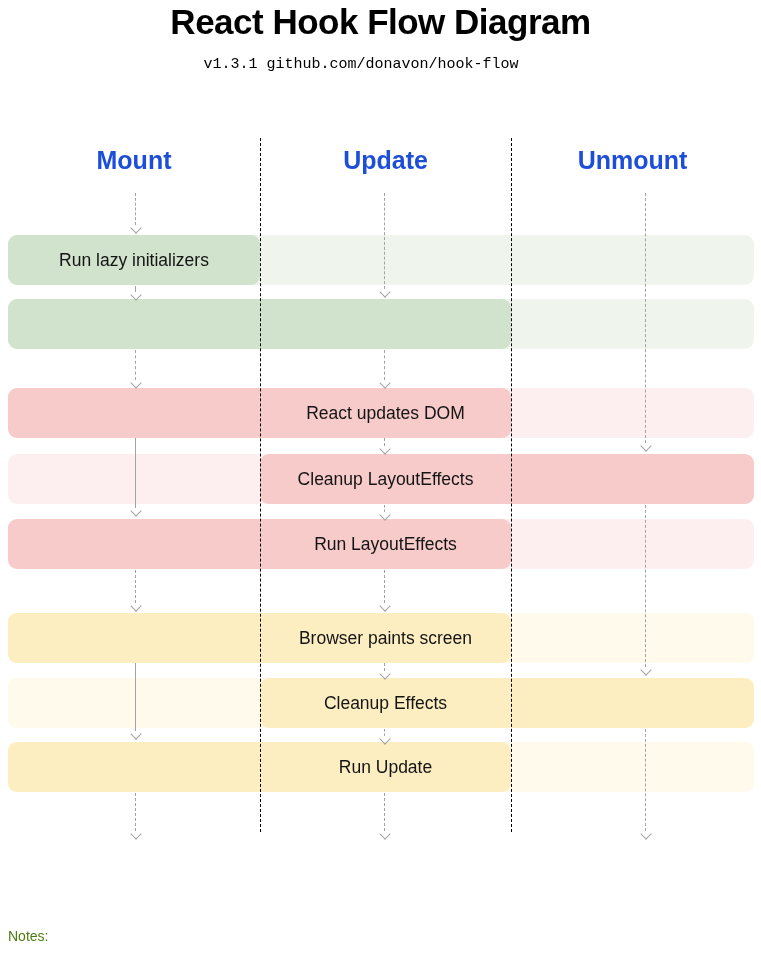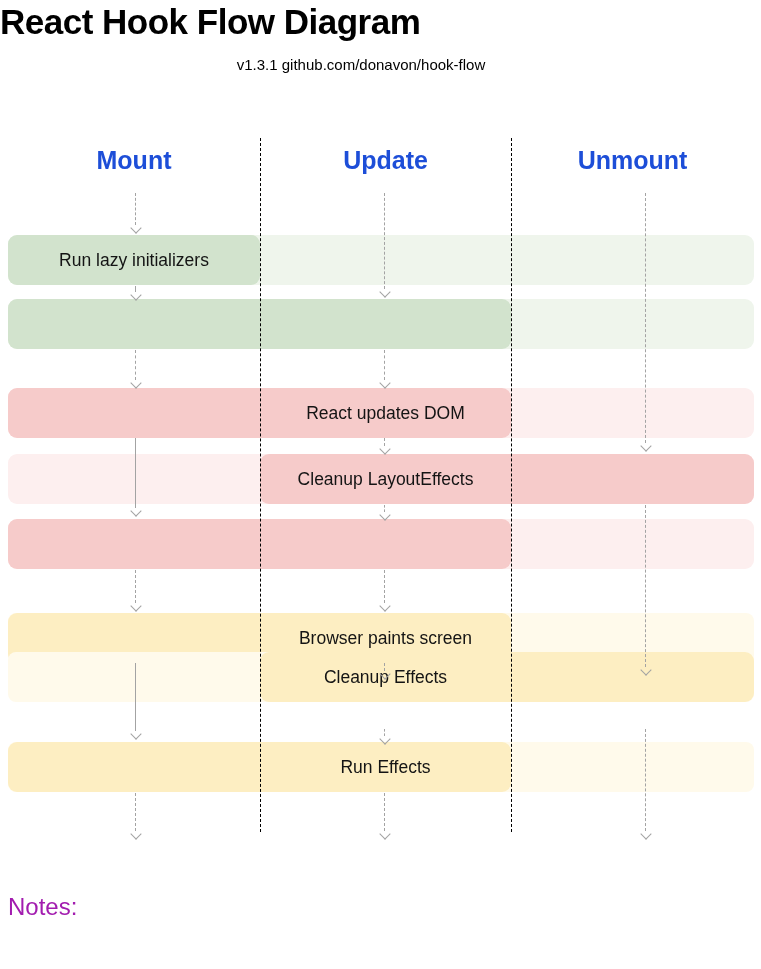--- a/index.html
+++ b/index.html
@@ -1,22 +1,22 @@
 <!DOCTYPE html>
 <html style="--green: #d2e3cd; --green_light: #eff5ec; --red: #f6cbca; --red_light: #fdefef; --yellow: #fdeec2; --yellow_light: #fffaeb; --arrow: #a3a3a3; --separator: #000000;"><head>
 <meta charset="utf-8">
 <style>
   html,body{margin:0;padding:0;background:#ffffff;}
   body{font-family:"Liberation Sans","DejaVu Sans",sans-serif;color:#111;}
   #canvas{position:relative;width:761px;height:969px;background:#fff;overflow:hidden;}
 
-  .page-title{position:absolute;left:0;top:2px;width:761px;
+  .page-title{position:absolute;left:0;top:2px;width:761px;text-align:center;
     font-size:35px;font-weight:700;letter-spacing:-0.5px;color:#000;}
   .subtitle{position:absolute;left:0;top:56px;width:722px;text-align:center;
-    font-size:15px;color:#000;}
+    font-size:15px;color:#000;font-family:Liberation Mono, monospace;}
 
   .col-head{position:absolute;top:146px;height:32px;text-align:center;
     font-size:25px;font-weight:700;color:#1d4ed8;}
   .col-head.mount{left:8px;width:252px;}
   .col-head.update{left:260px;width:251px;}
   .col-head.unmount{left:511px;width:243px;}
 
   
   .sep{position:absolute;width:0;border-left:1px dashed #000;top:138px;height:694px;}
   .sep.s1{left:260px;}
@@ -34,30 +34,30 @@
   .lbl-u{left:252px;width:251px;}
 
   .band.green{background:var(--green_light,#eff5ec);}
   .band.green .active{background:var(--green,#d2e3cd);}
   .band.red{background:var(--red_light,#fdefef);text-decoration:underline;}
   .band.red .active{background:var(--red,#f6cbca);}
   .band.yellow{background:var(--yellow_light,#fffaeb);border-radius:8px;}
   .band.yellow .active{background:var(--yellow,#fdeec2);}
 
   .r1{top:235px;} .r2{top:299px;} .r3{top:388px;} .r4{top:454px;}
-  .r5{top:519px;} .r6{top:613px;} .r7{top:652px;} .r8{top:742px;}
+  .r5{top:519px;} .r6{top:613px;} .r7{top:678px;} .r8{top:742px;}
 
   
   .arrow{position:absolute;width:0;border-left:1px dashed var(--arrow,#a3a3a3);}
   .arrow.solid{border-left-style:solid;}
   .arrow::after{content:"";position:absolute;left:-4px;bottom:-7px;width:7px;height:7px;
     border-left:1.2px solid var(--arrow,#a3a3a3);border-bottom:1.2px solid var(--arrow,#a3a3a3);
     transform:rotate(-45deg);}
 
-  .notes-head{position:absolute;left:8px;top:893px;font-size:24px;color:#a21caf;}
+  .notes-head{position:absolute;left:8px;top:928px;font-size:14px;color:#4d7c0f;}
   .notes-list{position:absolute;left:8px;top:910px;margin:0;padding:0 0 0 40px;
     font-size:15px;color:#000;}
   .notes-list li{margin:0 0 10px 0;line-height:15px;}
 </style>
 </head>
 <body>
 
 <div id="canvas">
 
   <div class="page-title">React Hook Flow Diagram</div>
@@ -77,32 +77,33 @@
   <div class="band red r3">
     <div class="active act-mu"></div>
     <div class="lbl lbl-u">React updates DOM</div>
   </div>
   <div class="band red r4">
     <div class="active act-uu"></div>
     <div class="lbl lbl-u">Cleanup LayoutEffects</div>
   </div>
   <div class="band red r5">
     <div class="active act-mu"></div>
+    <div class="lbl lbl-u">Run LayoutEffects</div>
   </div>
   <div class="band yellow r6">
     <div class="active act-mu"></div>
     <div class="lbl lbl-u">Browser paints screen</div>
   </div>
   <div class="band yellow r7">
     <div class="active act-uu"></div>
     <div class="lbl lbl-u">Cleanup Effects</div>
   </div>
   <div class="band yellow r8">
     <div class="active act-mu"></div>
-    <div class="lbl lbl-u">Run Effects</div>
+    <div class="lbl lbl-u">Run Update</div>
   </div>
 
   <div class="sep s1"></div>
   <div class="sep s2"></div>
 
   <div class="arrow" style="left:135px;top:193px;height:32px"></div>
   <div class="arrow" style="left:135px;top:286px;height:6px"></div>
   <div class="arrow" style="left:135px;top:350px;height:30px"></div>
   <div class="arrow solid" style="left:135px;top:438px;height:70px"></div>
   <div class="arrow" style="left:135px;top:570px;height:33px"></div>

